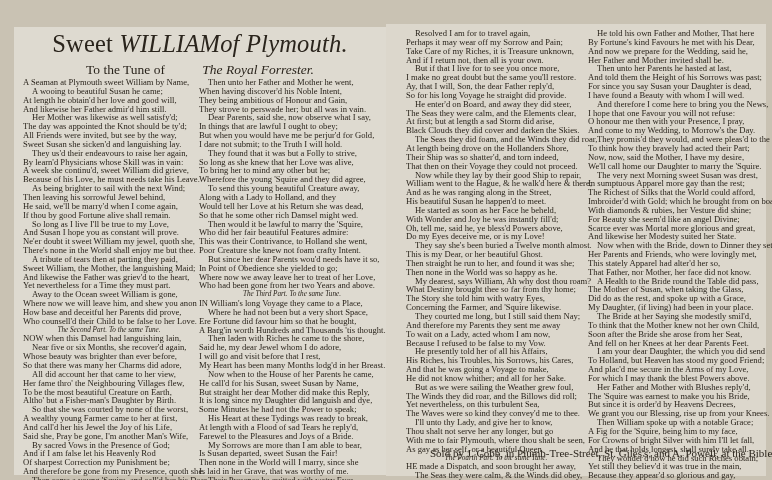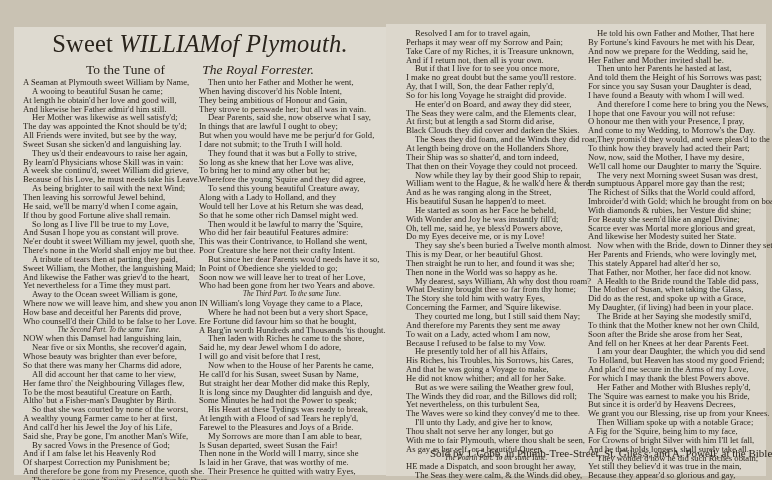--- a/index.html
+++ b/index.html
@@ -91,33 +91,34 @@
     <span class="ln">So long as she knew that her Love was alive,</span>
     <span class="ln">To bring her to mind any other but he;</span>
     <span class="ln">Wherefore the young 'Squire and they did agree,</span>
     <span class="ln ind">To send this young beautiful Creature away,</span>
     <span class="ln">Along with a Lady to Holland, and they</span>
     <span class="ln">Would tell her Love at his Return she was dead,</span>
     <span class="ln">So that he some other rich Damsel might wed.</span>
     <span class="ln ind">Then would it be lawful to marry the 'Squire,</span>
     <span class="ln">Who did her fair beautiful Features admire:</span>
     <span class="ln">This was their Contrivance, to Holland she went,</span>
-    <span class="ln">Poor Creature she here not their crafty Intent.</span>
+    <span class="ln">Poor Creature she knew not foam crafty Intent.</span>
     <span class="ln ind">But since her dear Parents wou'd needs have it so,</span>
     <span class="ln">In Point of Obedience she yielded to go;</span>
-    <span class="ln">Soon now we will leave her to treat of her Love,</span>
+    <span class="ln">Where now we away leave her to treat of her Love,</span>
     <span class="ln">Who had been gone from her two Years and above.</span>
     <span class="ln part">The Third Part.  To the same Tune.</span>
     <span class="ln">IN William's long Voyage they came to a Place,</span>
     <span class="ln ind">Where he had not been but a very short Space,</span>
     <span class="ln">Ere Fortune did favour him so that he bought,</span>
     <span class="ln">A Barg'in worth Hundreds and Thousands 'tis thought.</span>
     <span class="ln ind">Then laden with Riches he came to the shore,</span>
     <span class="ln">Said he, my dear Jewel whom I do adore,</span>
     <span class="ln">I will go and visit before that I rest,</span>
+    <span class="ln">My Heart has been many Months lodg'd in her Breast.</span>
     <span class="ln ind">Now when to the House of her Parents he came,</span>
     <span class="ln">He call'd for his Susan, sweet Susan by Name,</span>
     <span class="ln">But straight her dear Mother did make this Reply,</span>
     <span class="ln">It is long since my Daughter did languish and dye,</span>
     <span class="ln">Some Minutes he had not the Power to speak;</span>
     <span class="ln ind">His Heart at these Tydings was ready to break,</span>
     <span class="ln">At length with a Flood of sad Tears he reply'd,</span>
     <span class="ln">Farewel to the Pleasures and Joys of a Bride.</span>
     <span class="ln ind">My Sorrows are more than I am able to bear,</span>
     <span class="ln">Is Susan departed, sweet Susan the Fair!</span>

